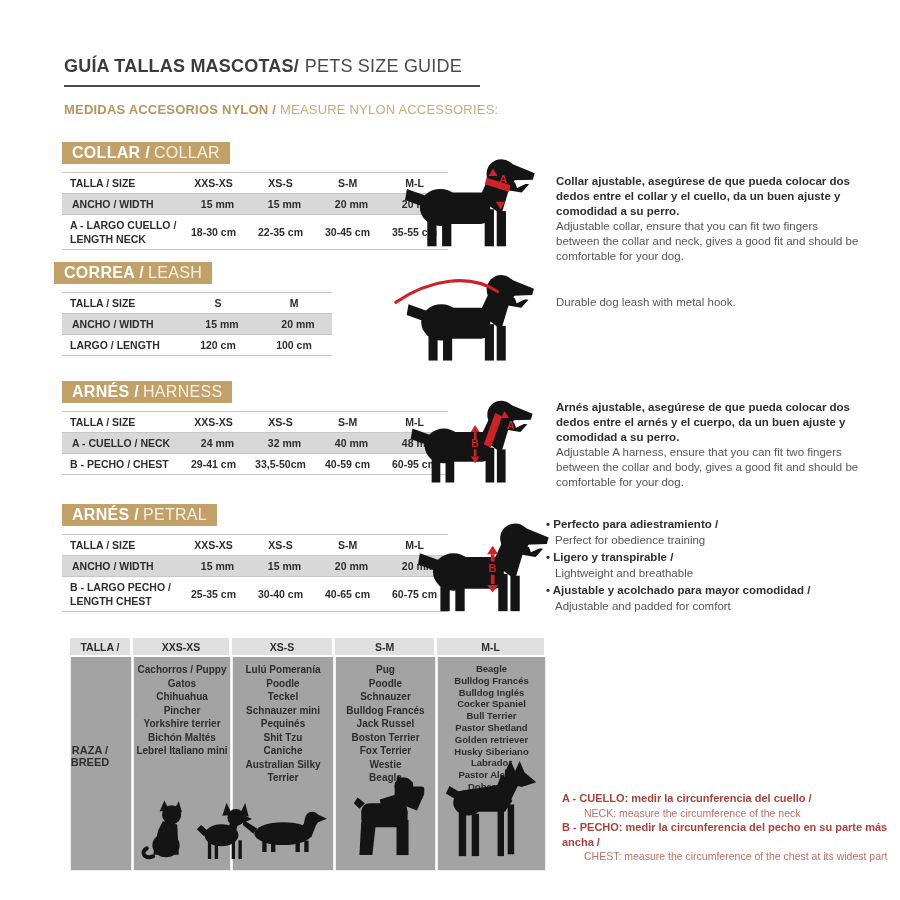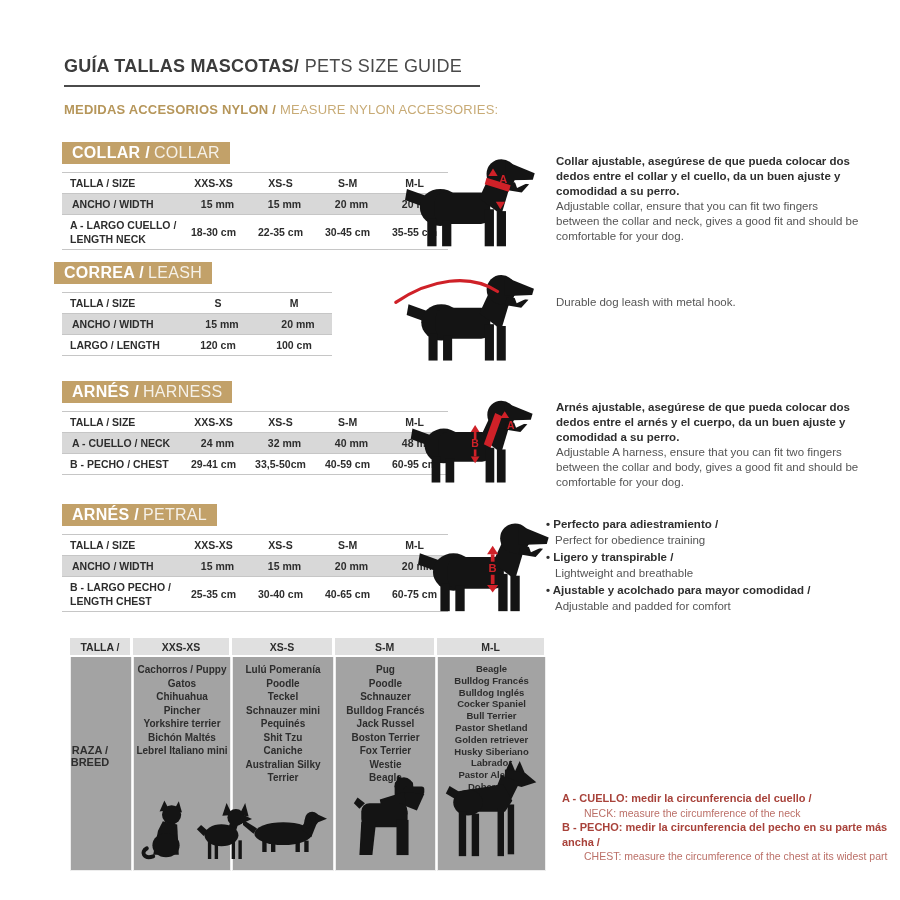--- a/index.html
+++ b/index.html
@@ -109,21 +109,21 @@
   </table>
 <svg class="abs" style="left:402px;top:150px" width="145" height="100" viewBox="0 0 150 108">
   <use href="#g-lab"></use>
   <g fill="#cf2128">
     <polygon points="88,30 114,38 112,45 86,37"></polygon>
     <polygon points="95,20 100,28 90,28"></polygon>
     <polygon points="98,56 108,56 103,64"></polygon>
   </g>
   <text class="mk" x="106" y="36">A</text>
 </svg>
-<div class="abs desc" style="left:556px;top:154px">
+<div class="abs desc" style="left:556px;top:174px">
   <div class="es">Collar ajustable, asegúrese de que pueda colocar dos dedos entre el collar y el cuello, da un buen ajuste y comodidad a su perro.</div>
   <div class="en">Adjustable collar, ensure that you can fit two fingers between the collar and neck, gives a good fit and should be comfortable for your dog.</div>
 </div>
 
 <div class="abs band" style="left:54px;top:262px">
   <span>CORREA /</span><span class="b-en">LEASH</span>
 </div>
 <table class="abs stable" style="left:62px;top:292px">
   <tbody>
       <tr>

